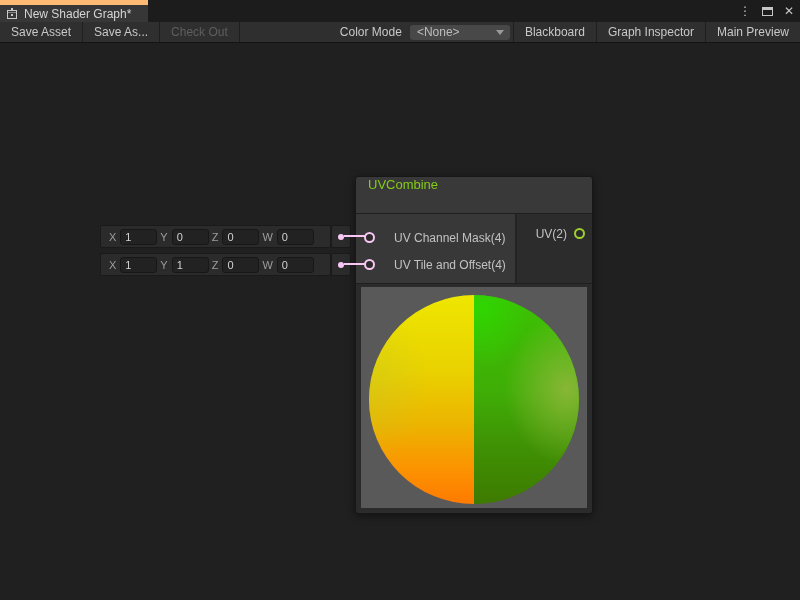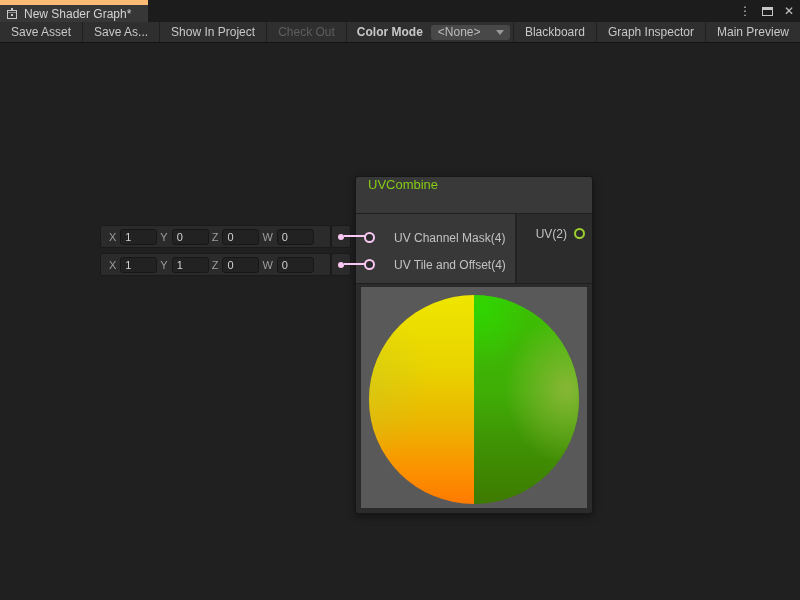--- a/index.html
+++ b/index.html
@@ -57,21 +57,21 @@
   .tbtn {
     display: flex; align-items: center;
     padding: 0 11px;
     border-right: 1px solid #1f1f1f;
     cursor: default;
     white-space: nowrap;
   }
   .tbtn.right { border-right: none; border-left: 1px solid #1f1f1f; }
   .tbtn.disabled { color: #5e5e5e; }
   .tb-spacer { flex: 1; }
-  .cm-label { display: flex; align-items: center; padding: 0 8px 0 10px; white-space: nowrap; font-weight: bold; }
+  .cm-label { display: flex; align-items: center; padding: 0 8px 0 10px; white-space: nowrap; }
   .dropdown {
     width: 100px; height: 15px;
     align-self: center;
     background: #484848;
     border-radius: 3px;
     display: flex; align-items: center;
     padding: 0 18px 0 7px;
     margin-right: 3px;
     color: #bcbcbc;
     position: relative;
@@ -205,21 +205,20 @@
   <div class="win-controls">
     <span class="menu-glyph">⋮</span>
     <span class="max-box"></span>
     <span class="close-glyph">✕</span>
   </div>
 </div>
 
 <div class="toolbar">
   <div class="tbtn">Save Asset</div>
   <div class="tbtn">Save As...</div>
-  <div class="tbtn">Show In Project</div>
   <div class="tbtn disabled">Check Out</div>
   <div class="tb-spacer"></div>
   <div class="cm-label">Color Mode</div>
   <div class="dropdown">
     <span>&lt;None&gt;</span>
     <span class="dd-arrow"></span>
   </div>
   <div class="tbtn right">Blackboard</div>
   <div class="tbtn right">Graph Inspector</div>
   <div class="tbtn right">Main Preview</div>

